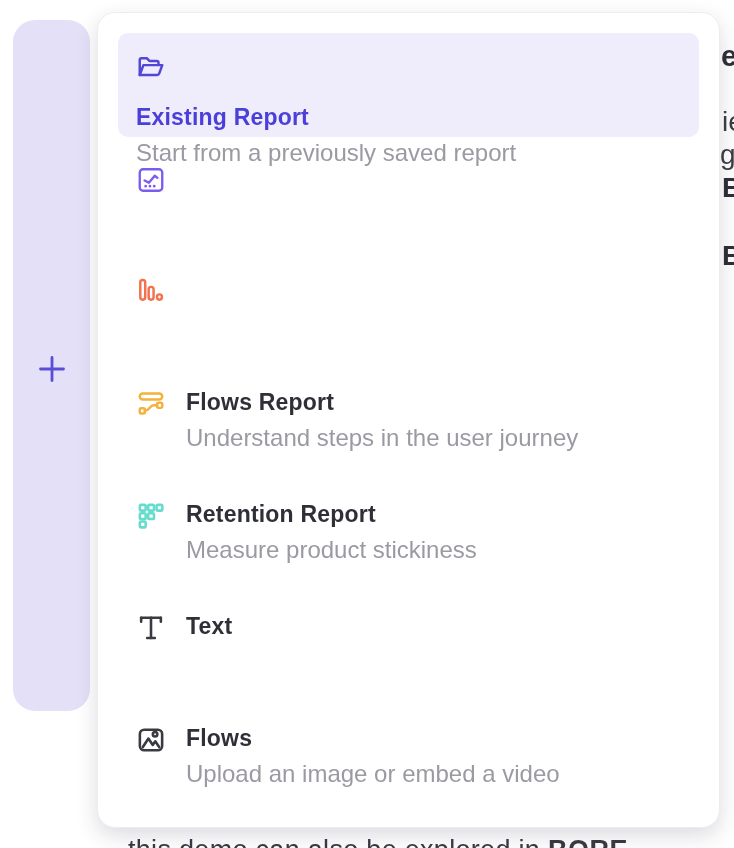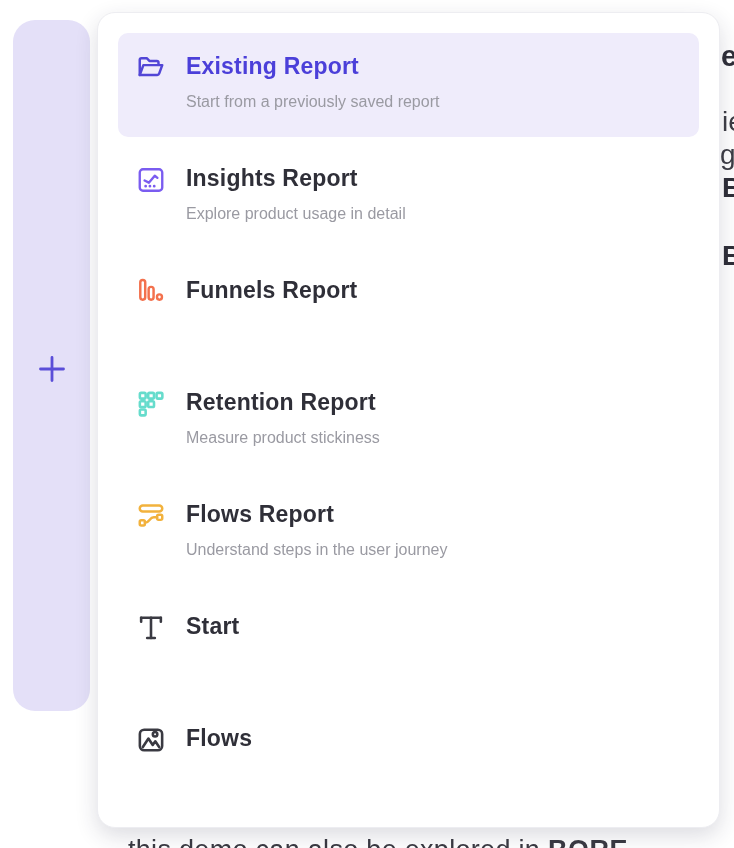--- a/index.html
+++ b/index.html
@@ -37,27 +37,27 @@
     background:#ffffff;border:1px solid #ededf1;border-radius:18px;
     box-shadow:0 8px 22px rgba(40,40,70,.16);
     padding:20px;box-sizing:border-box;
   }
   .item{
     display:flex;gap:20px;align-items:flex-start;
     height:104px;box-sizing:border-box;
     padding:19px 18px 0 18px;margin-bottom:8px;
     border-radius:10px;cursor:pointer;
   }
-  .item.selected{background:#EFECFB;}
+  .item.selected{background:#EFECFB;flex-direction:column;}
   .icon{width:30px;height:30px;flex:none;margin-top:1px;}
   .icon svg{display:block;width:30px;height:30px;}
   .txt{min-width:0;}
   .title{font-size:23px;font-weight:600;color:#2f2f38;letter-spacing:.2px;line-height:28px;}
   .item.selected .title{color:#4b3fd9;}
-  .subtitle{font-size:16px;font-weight:400;color:#9a9aa2;margin-top:10px;line-height:24px;}
+  .subtitle{font-size:24px;font-weight:400;color:#9a9aa2;margin-top:10px;line-height:24px;}
 </style>
 </head>
 <body>
 
 <div>
   <span class="bg-frag frag-ex">ex</span>
   <span class="bg-frag frag-ie">ie</span>
   <span class="bg-frag frag-gB">gB</span>
   <span class="bg-frag frag-B1">B</span>
   <span class="bg-frag frag-B2">B</span>
@@ -88,36 +88,46 @@
   </div>
 
   <div class="item" role="menuitem">
     <span class="icon" style="color: rgb(122, 92, 240);">
       <svg viewBox="0 0 28 28" fill="none" stroke="currentColor" stroke-width="2.2" stroke-linecap="round" stroke-linejoin="round">
         <rect x="3.5" y="4" width="21" height="20" rx="3"></rect>
         <path d="M8 14.5 l4 2 5.5-6.5 2.5 2"></path>
         <path d="M9 19.8 h.01 M13 19.8 h.01 M17 19.8 h.01" stroke-width="2.6"></path>
       </svg>
     </span>
-    <div class="txt">
-      <div class="title">Insights Report</div>
-      <div class="subtitle">Explore product usage in detail</div>
-    </div>
   </div>
 
   <div class="item" role="menuitem">
     <span class="icon" style="color: rgb(243, 113, 77);">
       <svg viewBox="0 0 28 28" fill="none" stroke="currentColor" stroke-width="2.3" stroke-linejoin="round">
         <rect x="4" y="2.8" width="4.6" height="18.4" rx="2.2"></rect>
         <rect x="11.8" y="9.2" width="4.6" height="12" rx="2.2"></rect>
         <rect x="19.6" y="16.2" width="4.6" height="5" rx="2.2"></rect>
       </svg>
     </span>
     <div class="txt">
-      <div class="title">Funnels Report</div>
+    </div>
+  </div>
+
+  <div class="item" role="menuitem">
+    <span class="icon" style="color: rgb(242, 178, 61);">
+      <svg viewBox="0 0 28 28" fill="none" stroke="currentColor" stroke-width="2.3" stroke-linecap="round" stroke-linejoin="round">
+        <rect x="3.5" y="4.2" width="21" height="5.6" rx="2.8"></rect>
+        <rect x="3.5" y="18" width="4.8" height="4.8" rx="1.4"></rect>
+        <rect x="19.7" y="12.8" width="4.8" height="4.8" rx="1.4"></rect>
+        <path d="M8.3 20.4 C12.8 20.4 12.4 15.2 16.6 15.2 H19.7"></path>
+      </svg>
+    </span>
+    <div class="txt">
+      <div class="title">Flows Report</div>
+      <div class="subtitle">Understand steps in the user journey</div>
     </div>
   </div>
 
   <div class="item" role="menuitem">
     <span class="icon" style="color: rgb(102, 220, 204);">
       <svg viewBox="0 0 28 28" fill="none" stroke="currentColor" stroke-width="2.4" stroke-linejoin="round">
         <rect x="3.6" y="3.6" width="5.4" height="5.4" rx="1.2"></rect>
         <rect x="11.4" y="3.6" width="5.4" height="5.4" rx="1.2"></rect>
         <rect x="19.2" y="3.6" width="5.4" height="5.4" rx="1.2"></rect>
         <rect x="3.6" y="11.4" width="5.4" height="5.4" rx="1.2"></rect>
@@ -125,54 +135,40 @@
         <rect x="3.6" y="19.2" width="5.4" height="5.4" rx="1.2"></rect>
       </svg>
     </span>
     <div class="txt">
       <div class="title">Retention Report</div>
       <div class="subtitle">Measure product stickiness</div>
     </div>
   </div>
 
   <div class="item" role="menuitem">
-    <span class="icon" style="color: rgb(242, 178, 61);">
-      <svg viewBox="0 0 28 28" fill="none" stroke="currentColor" stroke-width="2.3" stroke-linecap="round" stroke-linejoin="round">
-        <rect x="3.5" y="4.2" width="21" height="5.6" rx="2.8"></rect>
-        <rect x="3.5" y="18" width="4.8" height="4.8" rx="1.4"></rect>
-        <rect x="19.7" y="12.8" width="4.8" height="4.8" rx="1.4"></rect>
-        <path d="M8.3 20.4 C12.8 20.4 12.4 15.2 16.6 15.2 H19.7"></path>
-      </svg>
-    </span>
-    <div class="txt">
-      <div class="title">Flows Report</div>
-      <div class="subtitle">Understand steps in the user journey</div>
-    </div>
-  </div>
-
-  <div class="item" role="menuitem">
     <span class="icon" style="color: rgb(58, 58, 66);">
       <svg viewBox="0 0 28 28" fill="none" stroke="currentColor" stroke-width="2.4" stroke-linecap="round" stroke-linejoin="round">
         <path d="M4.8 4.5 H23.2"></path>
         <path d="M4.8 4.5 V8.2 M23.2 4.5 V8.2"></path>
         <path d="M14 4.5 V23.4"></path>
         <path d="M10.4 23.4 H17.6"></path>
       </svg>
     </span>
     <div class="txt">
-      <div class="title">Start</div>
+      <div class="title">Text</div>
     </div>
   </div>
 
   <div class="item" role="menuitem">
     <span class="icon" style="color: rgb(58, 58, 66);">
       <svg viewBox="0 0 28 28" fill="none" stroke="currentColor" stroke-width="2.4" stroke-linecap="round" stroke-linejoin="round">
         <rect x="3.6" y="4.4" width="20.8" height="19.2" rx="4"></rect>
         <circle cx="17.8" cy="8.6" r="2.1"></circle>
         <path d="M6.4 20.6 L11.6 12.6 L15.6 18.6 L18 15.2 L21.6 20.6"></path>
       </svg>
     </span>
     <div class="txt">
       <div class="title">Flows</div>
+      <div class="subtitle">Upload an image or embed a video</div>
     </div>
   </div>
 
 </div>
 
 </body></html>

